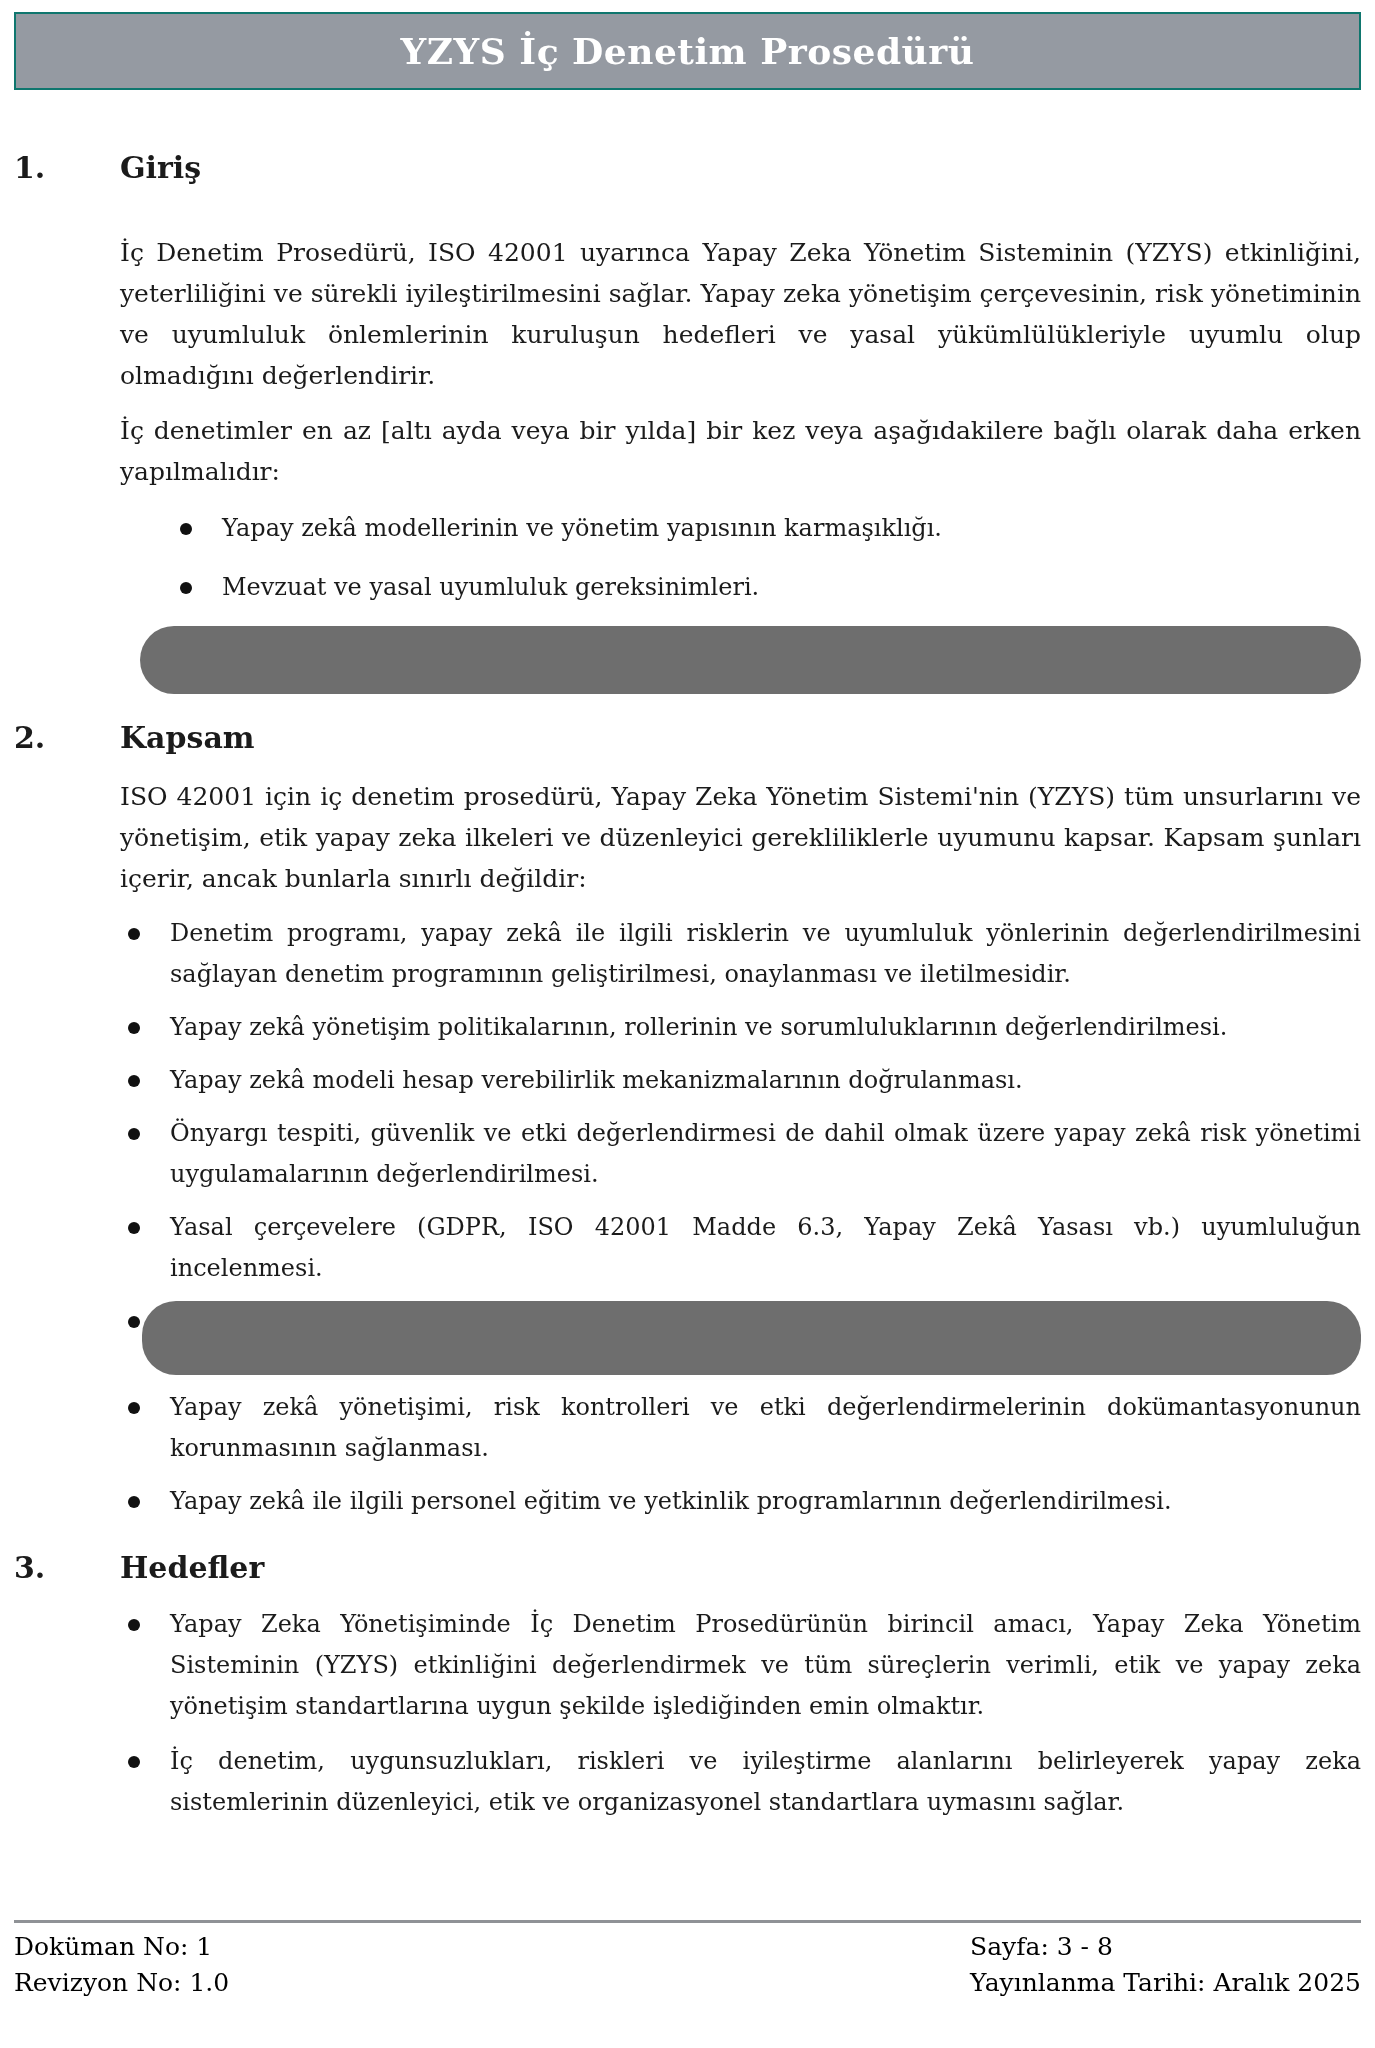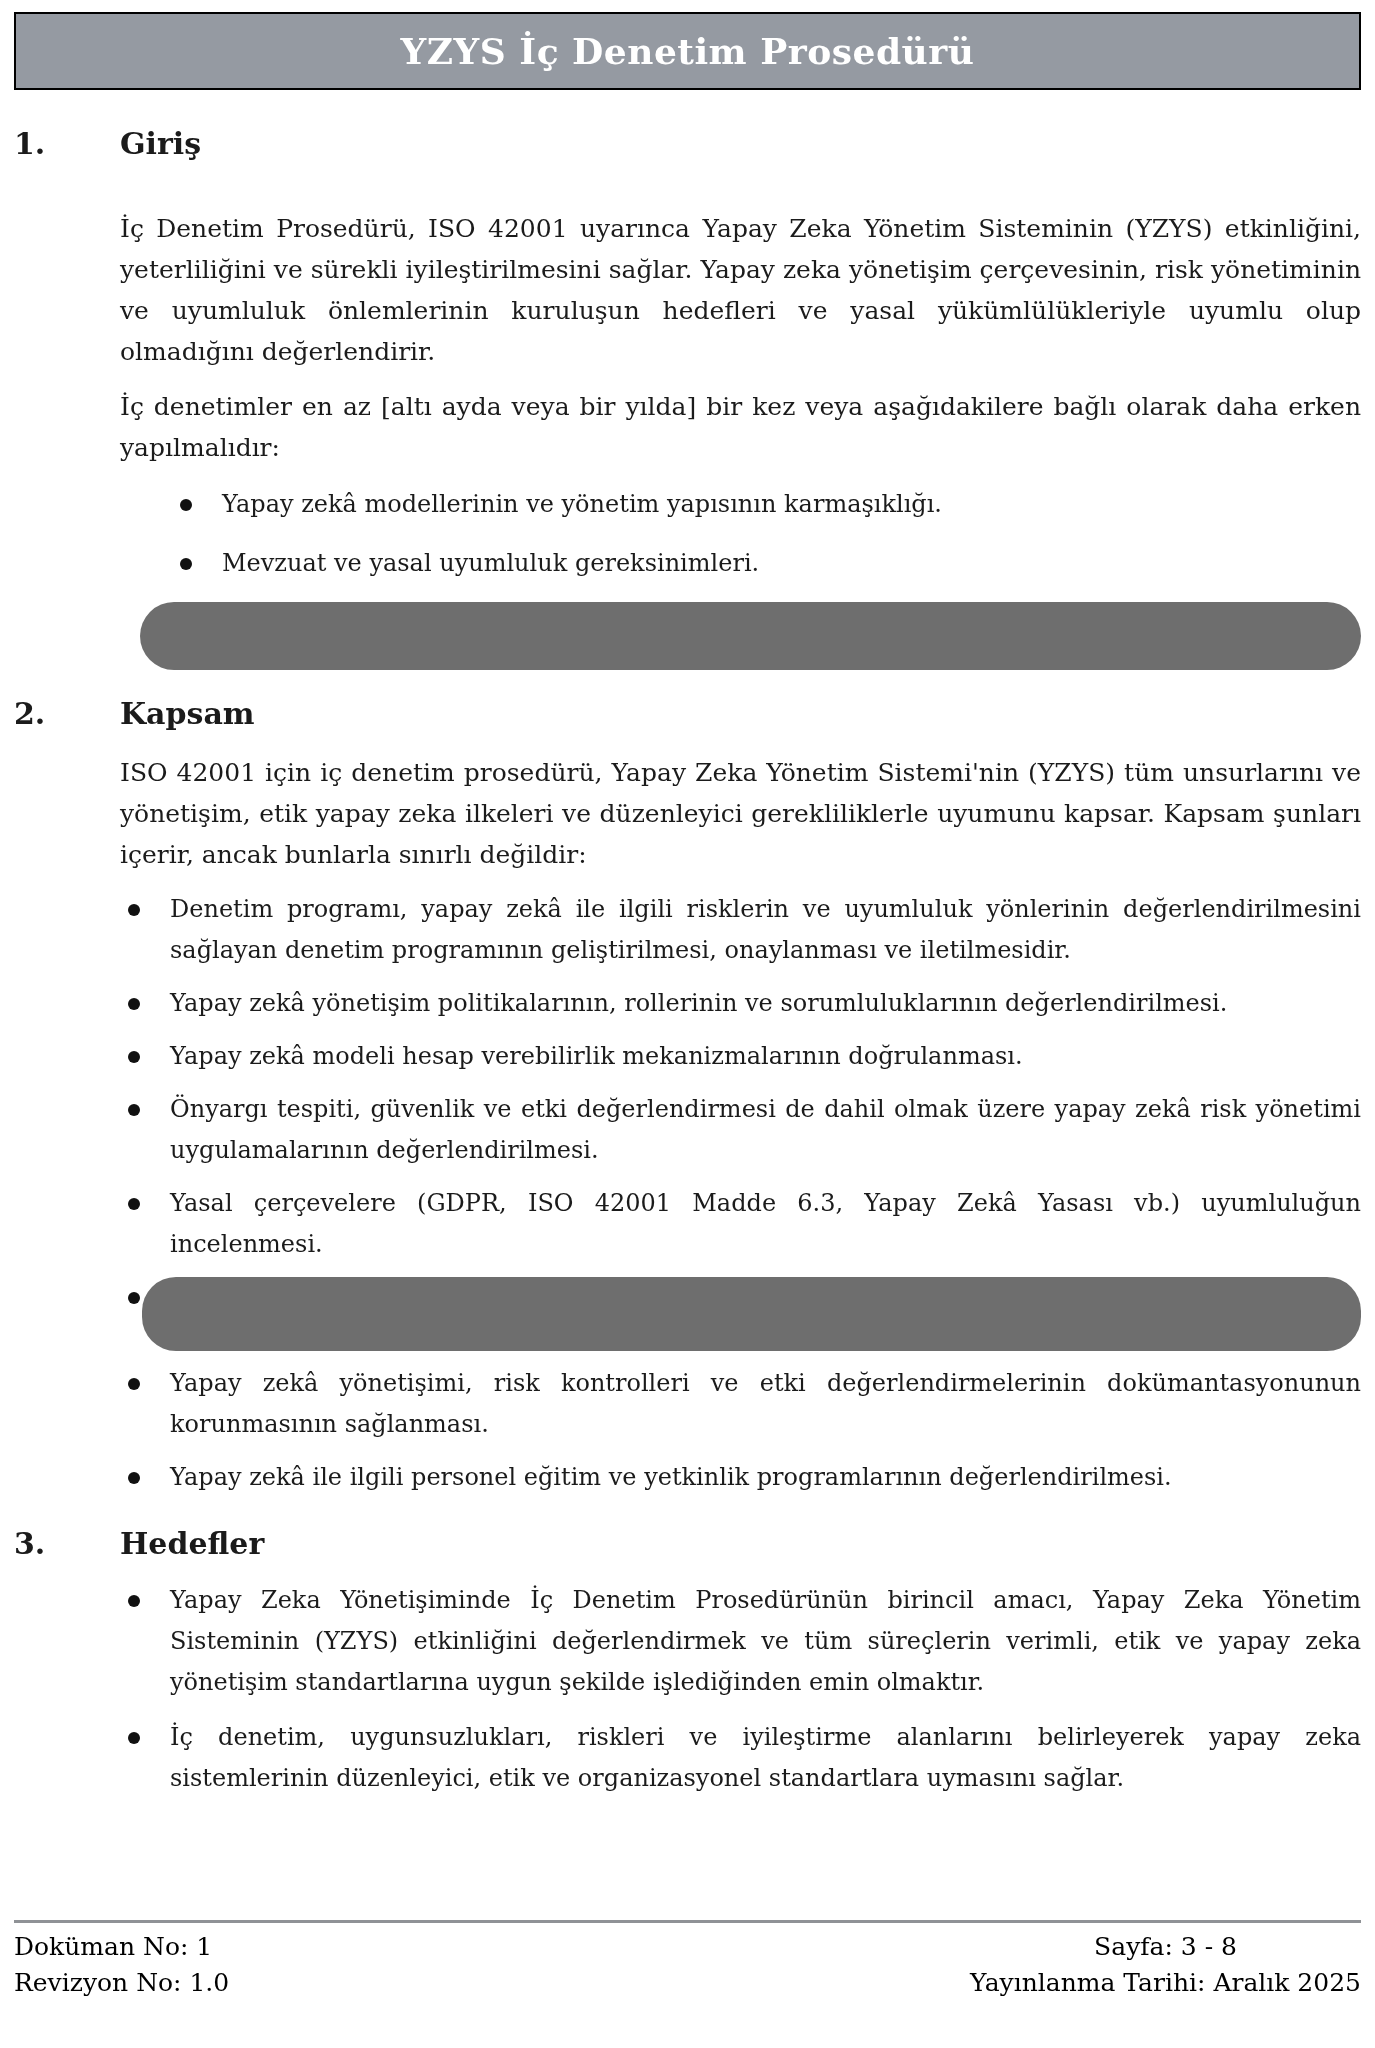--- a/index.html
+++ b/index.html
@@ -9,23 +9,23 @@
     color:#1b1b1b;
     position:relative;
     overflow:hidden;
   }
   .page { position:relative; width:1375px; height:2048px; padding:12px 14px 0 14px; }
 
   
   .banner {
     height:78px;
     background:#959aa2;
-    border:2px solid #000000;
+    border:2px solid #0f766e;
     display:flex; align-items:center; justify-content:center;
-    margin-bottom:34px;
+    margin-bottom:58px;
   }
   .banner-title {
     color:#ffffff; font-size:36px; font-weight:bold; letter-spacing:0.5px;
   }
 
   
   .sec-head { display:flex; align-items:baseline; font-size:30px; font-weight:bold; line-height:40px; }
   .sec-head .num { flex:0 0 106px; }
   .sec1 .sec-head { margin-bottom:44px; }
   .sec2 .sec-head { margin-bottom:18px; }
@@ -65,21 +65,21 @@
   li.redacted-item::before { top:30px; }
   .bar-inline {
     height:74px;
     margin-left:-28px; width:calc(100% + 28px);
   }
 
   
   .footer { position:absolute; left:14px; right:14px; top:1920px; }
   .footer-rule { height:3px; background:#8f9296; margin-bottom:6px; }
   .footer-row { display:flex; justify-content:space-between; color:#000000; font-size:25px; line-height:36px; }
-  .footer-col.right { text-align:center; }
+  .footer-col.right { text-align:left; }
 </style>
 </head>
 <body>
 
 <div class="page">
 
   <div class="banner">
     <span class="banner-title">YZYS İç Denetim Prosedürü</span>
   </div>
 

